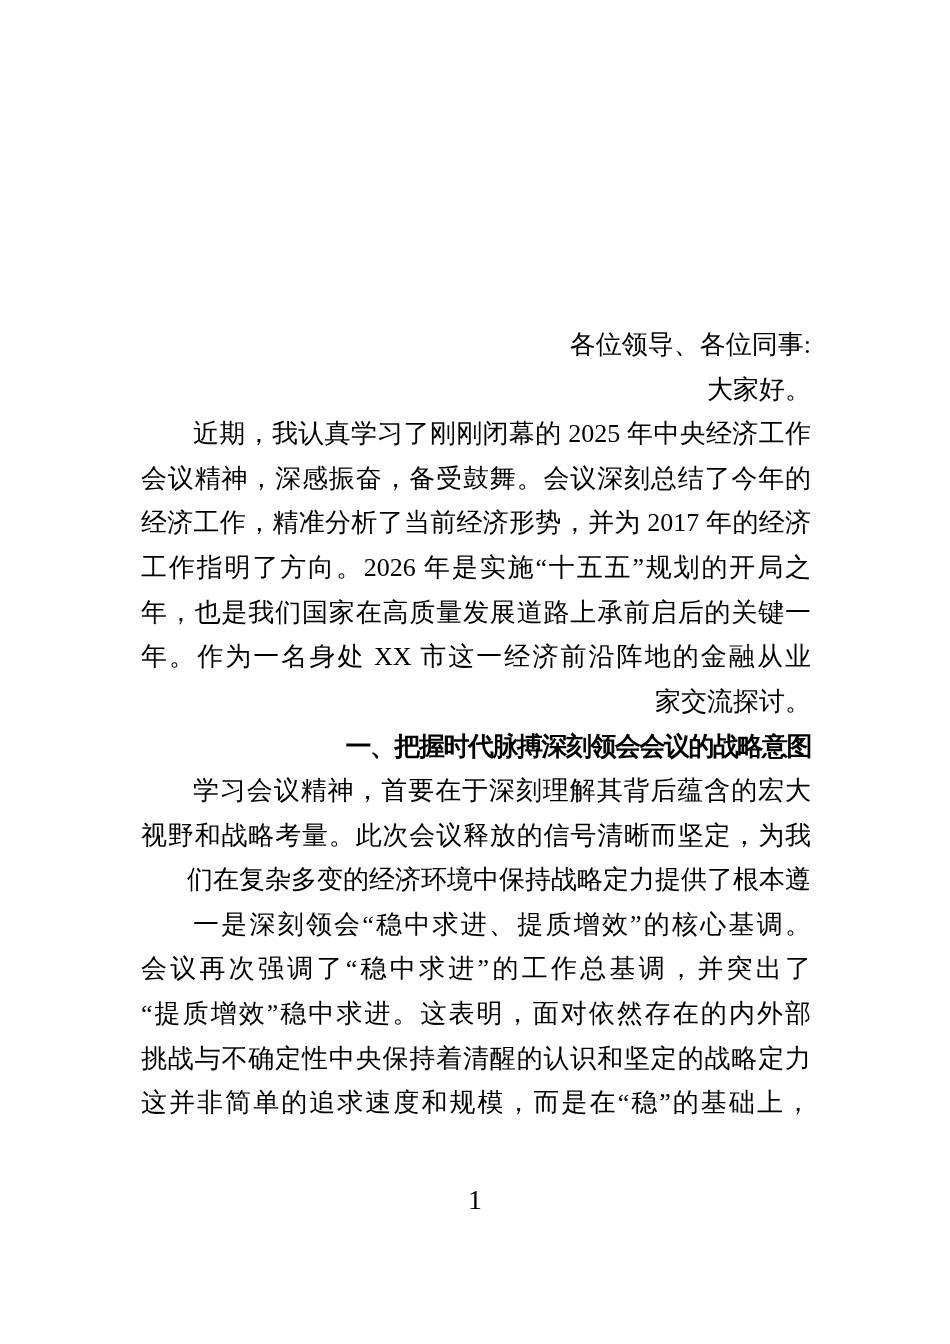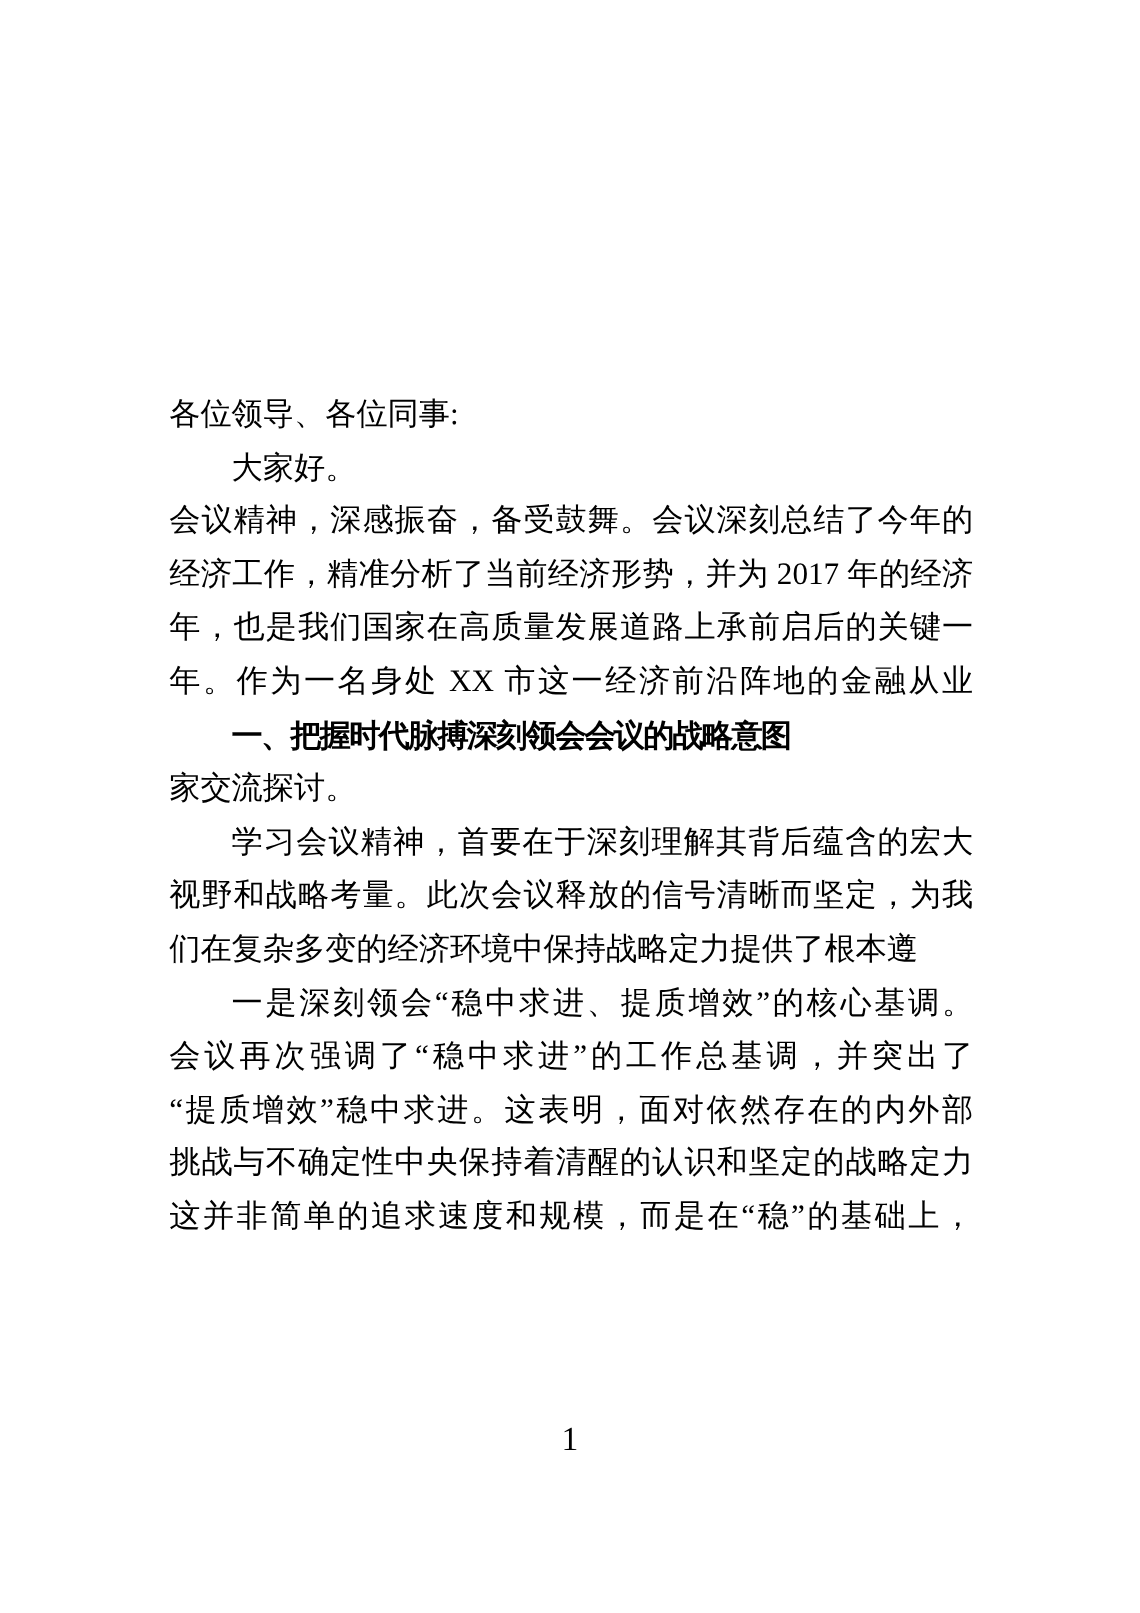--- a/index.html
+++ b/index.html
@@ -35,21 +35,21 @@
     top: 323px;
     left: 141px;
     width: 670px;
     font-size: 26px;
     color: #000000;
   }
   .line {
     height: 44.6px;
     line-height: 44.6px;
     overflow: hidden;
-    text-align: left;
+    text-align: right;
     white-space: normal;
   }
   .line.indent {
     text-indent: 52px;
   }
   .line.fill {
     text-align: justify;
     text-align-last: justify;
   }
   .line.heading {
@@ -74,26 +74,28 @@
 </style>
 </head>
 <body>
 
 <div class="page">
 
 
   <div class="content">
     <div class="line">各位领导、各位同事:</div>
     <div class="line indent">大家好。</div>
+    <div class="line indent fill">近期，我认真学习了刚刚闭幕的 2025 年中央经济工作</div>
     <div class="line fill">会议精神，深感振奋，备受鼓舞。会议深刻总结了今年的</div>
     <div class="line fill">经济工作，精准分析了当前经济形势，并为 2017 年的经济</div>
+    <div class="line fill">工作指明了方向。2026 年是实施“十五五”规划的开局之</div>
     <div class="line fill">年，也是我们国家在高质量发展道路上承前启后的关键一</div>
     <div class="line fill">年。作为一名身处 XX 市这一经济前沿阵地的金融从业者，</div>
+    <div class="line">家交流探讨。</div>
     <div class="line indent heading">一、把握时代脉搏深刻领会会议的战略意图</div>
-    <div class="line">家交流探讨。</div>
     <div class="line indent fill">学习会议精神，首要在于深刻理解其背后蕴含的宏大</div>
     <div class="line fill">视野和战略考量。此次会议释放的信号清晰而坚定，为我</div>
     <div class="line">们在复杂多变的经济环境中保持战略定力提供了根本遵循。</div>
     <div class="line indent bold fill">一是深刻领会“稳中求进、提质增效”的核心基调。</div>
     <div class="line fill">会议再次强调了“稳中求进”的工作总基调，并突出了</div>
     <div class="line fill">“提质增效”稳中求进。这表明，面对依然存在的内外部</div>
     <div class="line fill">挑战与不确定性中央保持着清醒的认识和坚定的战略定力</div>
     <div class="line fill">这并非简单的追求速度和规模，而是在“稳”的基础上，</div>
   </div>
 

